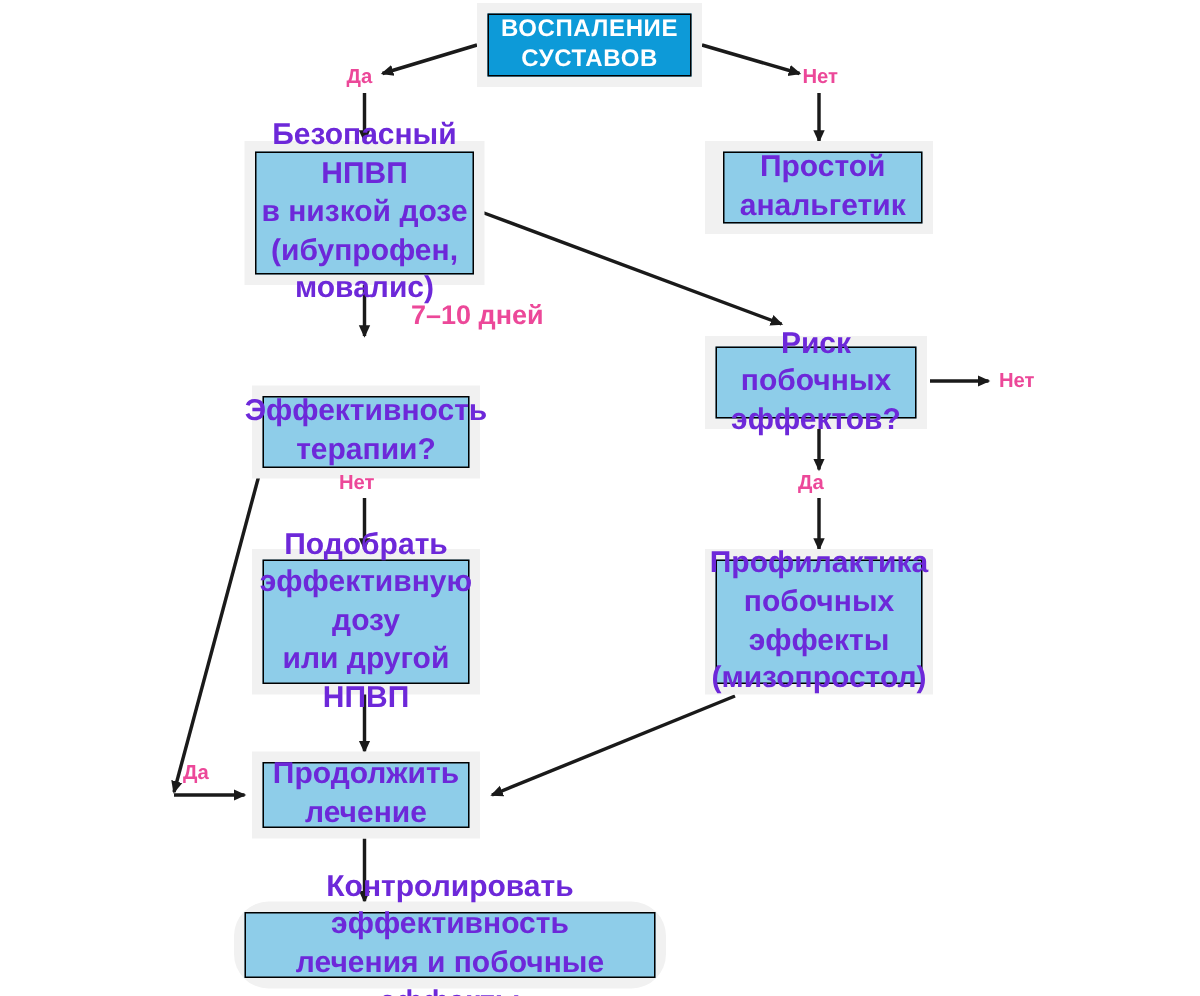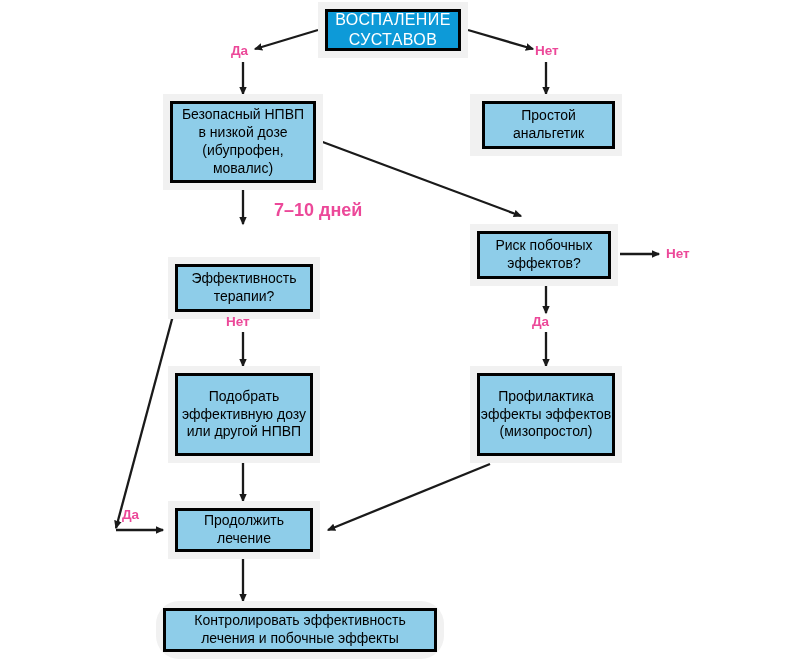--- a/index.html
+++ b/index.html
@@ -33,34 +33,35 @@
     padding: 7px;
   }
   .node-inner {
     width: 100%;
     height: 100%;
     box-sizing: border-box;
     display: flex;
     align-items: center;
     justify-content: center;
     text-align: center;
-    border: 3px solid #000000;
+    border: 1px solid #000000;
     line-height: 1.28;
     white-space: pre-line;
+    font-weight: bold;
   }
   .node.primary .node-inner {
     background: #0d9ad8;
     color: #ffffff;
     font-size: 16px;
     letter-spacing: 0.4px;
   }
   .node.standard .node-inner {
     background: #8ecde9;
-    color: #000000;
-    font-size: 14px;
+    color: #6d28d9;
+    font-size: 20px;
   }
   .edge-label {
     position: absolute;
     color: #ec4899;
     font-weight: bold;
     font-size: 13.5px;
     white-space: nowrap;
   }
   .edge-label.small {
     font-size: 18px;
@@ -142,21 +143,21 @@
   </div>
 
   <div class="node standard" style="left:168px; top:366px; width:152px; height:97px;">
     <div class="node-inner">Подобрать
 эффективную дозу
 или другой НПВП</div>
   </div>
 
   <div class="node standard" style="left:470px; top:366px; width:152px; height:97px;">
     <div class="node-inner">Профилактика
-эффекты эффектов
+побочных эффекты
 (мизопростол)</div>
   </div>
 
   <div class="node standard" style="left:168px; top:501px; width:152px; height:58px;">
     <div class="node-inner">Продолжить
 лечение</div>
   </div>
 
   <div class="node standard" style="left:156px; top:601px; width:288px; height:58px;border-radius:23px;">
     <div class="node-inner">Контролировать эффективность

